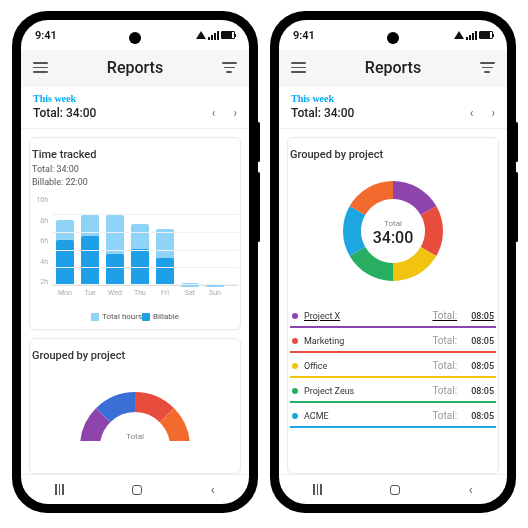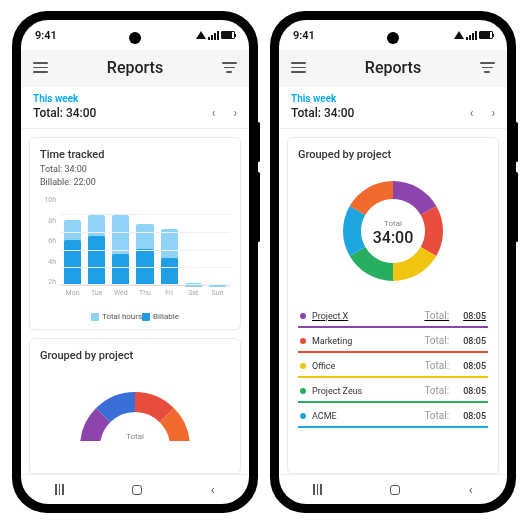--- a/index.html
+++ b/index.html
@@ -47,28 +47,28 @@
     background:#f5f6f8; display:flex; align-items:center; justify-content:space-between;
     padding: 8px 12px 10px;
   }
   .appbar .title{font-size:16px;font-weight:500;color:#222;}
   .icon-lines{display:flex;flex-direction:column;gap:3px;}
   .icon-lines span{display:block;height:1.5px;background:#555;border-radius:1px;}
   .hamburger span{width:15px;}
   .filter span:nth-child(1){width:15px;} .filter span:nth-child(2){width:11px;margin:0 auto;} .filter span:nth-child(3){width:6px;margin:0 auto;}
 
   .subheader{padding:6px 12px 8px; border-bottom:1px solid #eceff1;}
-  .period{color:#03a9f4;font-size:10px;font-weight:600;}
+  .period{color:#03a9f4;font-size:10px;font-weight:600;font-family:Liberation Serif, serif;}
   .total-row{display:flex;align-items:center;justify-content:space-between;margin-top:2px;}
   .total-row .t{font-size:12px;font-weight:500;color:#222;}
   .nav-arrows{display:flex;gap:18px;color:#666;font-size:12px;}
   .nav-arrows span{cursor:pointer;}
 
   .content{flex:1;overflow:hidden;padding:8px 8px 0;display:flex;flex-direction:column;gap:8px;}
-  .card{background:#fff;border:1px solid #e8ebee;border-radius:6px;padding:10px 10px 8px;box-shadow:0 1px 2px rgba(0,0,0,.04);}
+  .card{background:#fff;border:1px solid #e8ebee;border-radius:6px;padding:10px 2px 8px;box-shadow:0 1px 2px rgba(0,0,0,.04);}
   .card h4{font-size:11px;font-weight:500;color:#333;margin-bottom:2px;}
   .card .sub{font-size:9px;color:#555;line-height:1.4;}
 
   
   .barchart{margin-top:8px;height:110px;position:relative;padding-left:20px;}
   .ylabels{position:absolute;left:0;top:0;height:90px;display:flex;flex-direction:column;justify-content:space-between;font-size:7px;color:#aaa;text-align:right;width:16px;}
   .plotarea{height:90px;border-bottom:1px solid #e0e0e0;display:flex;align-items:flex-end;gap:7px;padding:0 4px;position:relative;}
   .plotarea::before,.plotarea .grid{content:"";position:absolute;left:0;right:0;border-top:1px solid #f0f0f0;}
   .grid{position:absolute;left:0;right:0;height:0;border-top:1px solid #f0f0f0;}
   .barcol{flex:1;display:flex;flex-direction:column-reverse;align-items:center;max-width:18px;}

